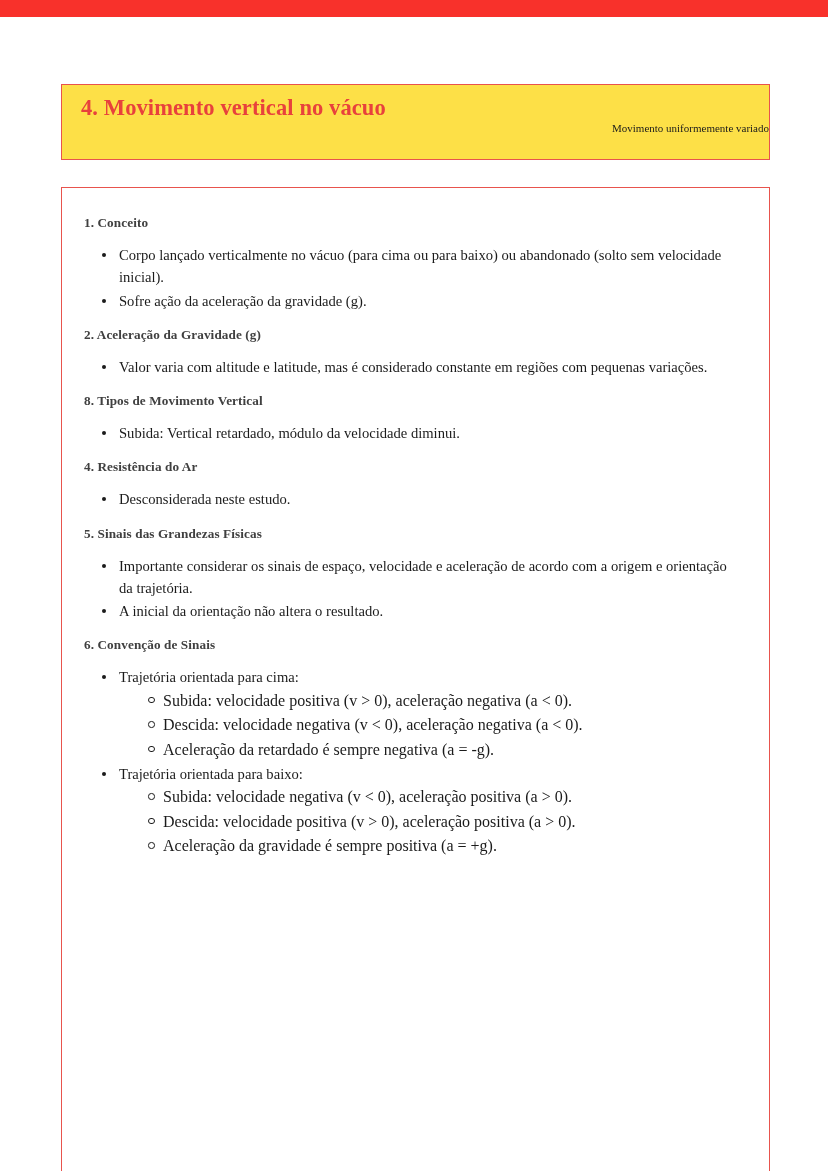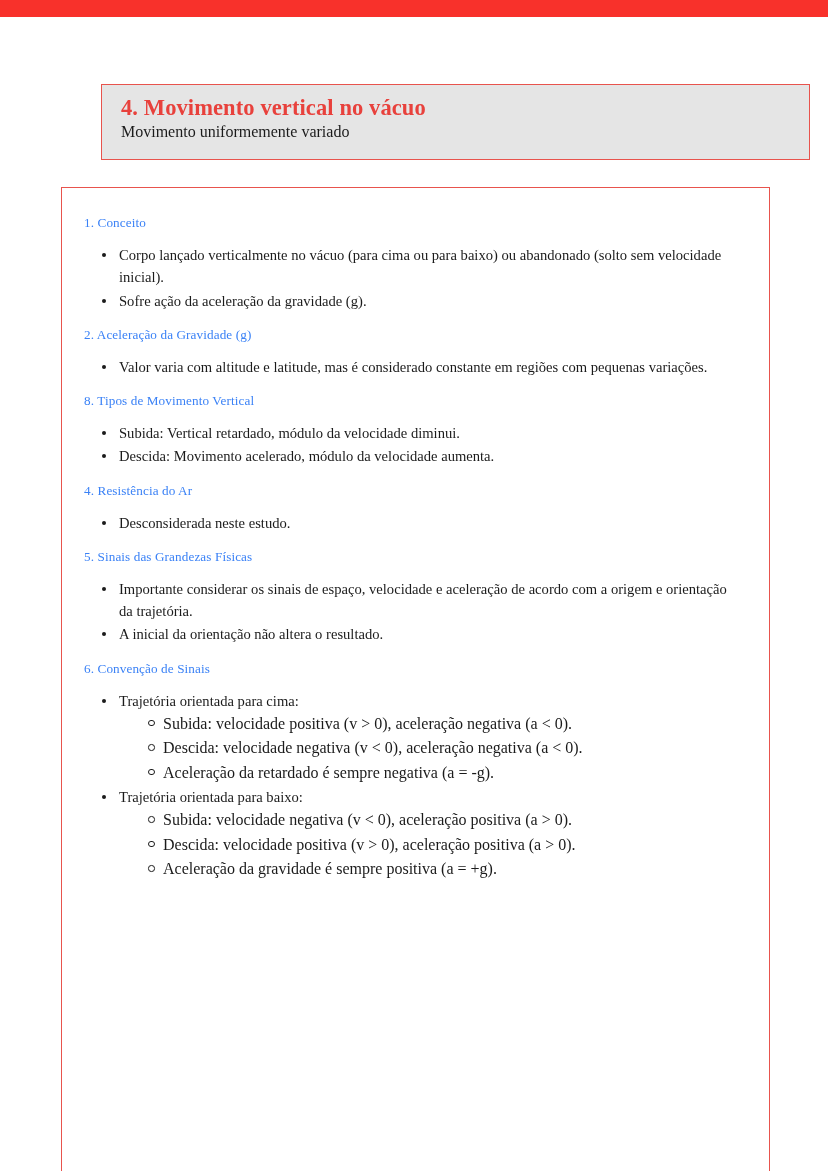--- a/index.html
+++ b/index.html
@@ -35,60 +35,60 @@
   }
 
   
   .title-box {
     position: absolute;
     left: 61px;
     top: 67px;           
     width: 709px;        
     height: 76px;
     border: 1px solid #e8534d;
-    background: #e5e5e5;
+    background: #fde047;
     padding: 10px 0 4px 19px;
-    margin-left: 40px;
   }
   .doc-title {
     font-size: 22.5px;
     font-weight: bold;
     color: #e8413c;
     line-height: 1.12;
     letter-spacing: 0.1px;
     margin: 0;
     white-space: nowrap;
   }
   .doc-subtitle {
-    font-size: 16px;
+    font-size: 11px;
     font-weight: normal;
     color: #1b1b1b;
     line-height: 1.25;
     margin: 2px 0 0 0;
     white-space: nowrap;
+    text-align: right;
   }
 
   
   .content-box {
     position: absolute;
     left: 61px;
     top: 170px;          
     width: 709px;
     height: 1010px;      
     border: 1px solid #e8534d;
     background: #ffffff;
     padding: 26px 22px 0 22px;
   }
 
   .section { margin: 0; }
 
   .section-heading {
     font-size: 13.2px;
-    font-weight: normal;
-    color: #3b82f6;
+    font-weight: bold;
+    color: #404040;
     margin: 0;
     padding: 0;
     line-height: 1.3;
     letter-spacing: 0.1px;
   }
   .section + .section .section-heading { }
 
   ul.bullets {
     list-style: none;
     margin: 13px 14px 0 0;
@@ -174,23 +174,20 @@
             </li>
           </ul>
           <div class="gap-after-list"></div>
         </div>
         <div class="section">
           <div class="section-heading">8. Tipos de Movimento Vertical</div>
           <ul class="bullets">
             <li>
               <span class="txt">Subida: Vertical retardado, módulo da velocidade diminui.</span>
             </li>
-            <li>
-              <span class="txt">Descida: Movimento acelerado, módulo da velocidade aumenta.</span>
-            </li>
           </ul>
           <div class="gap-after-list"></div>
         </div>
         <div class="section">
           <div class="section-heading">4. Resistência do Ar</div>
           <ul class="bullets">
             <li>
               <span class="txt">Desconsiderada neste estudo.</span>
             </li>
           </ul>

